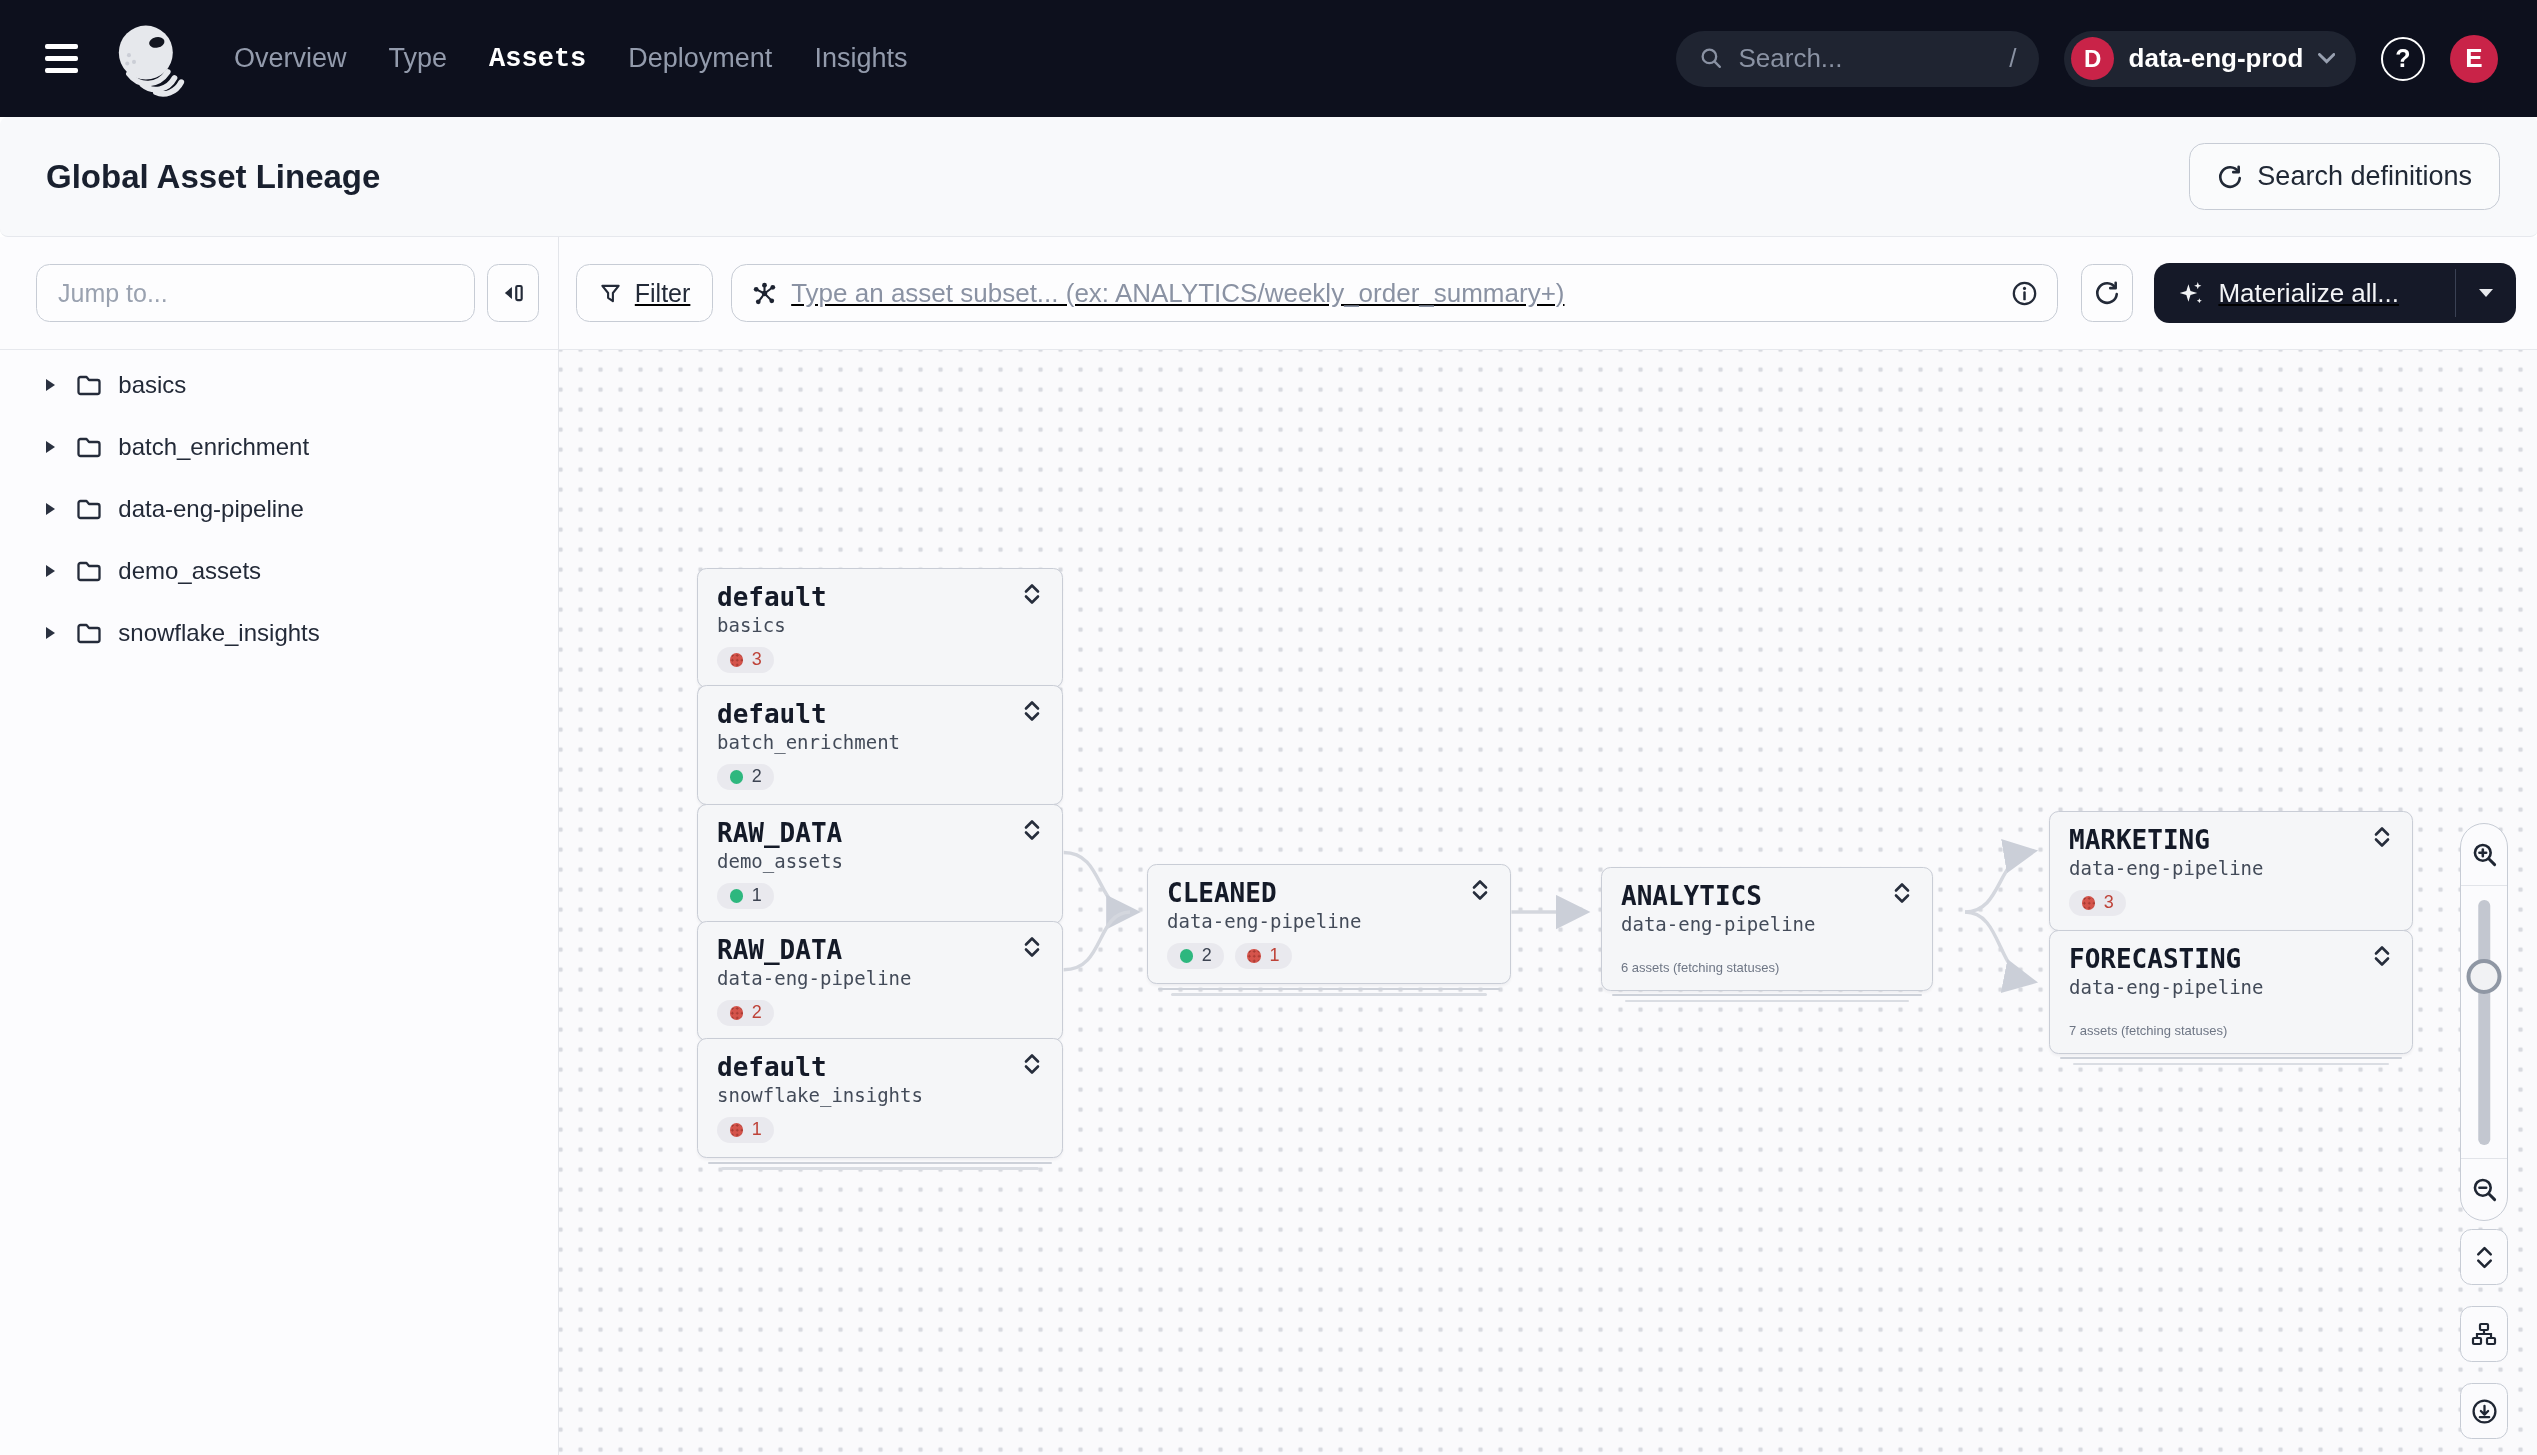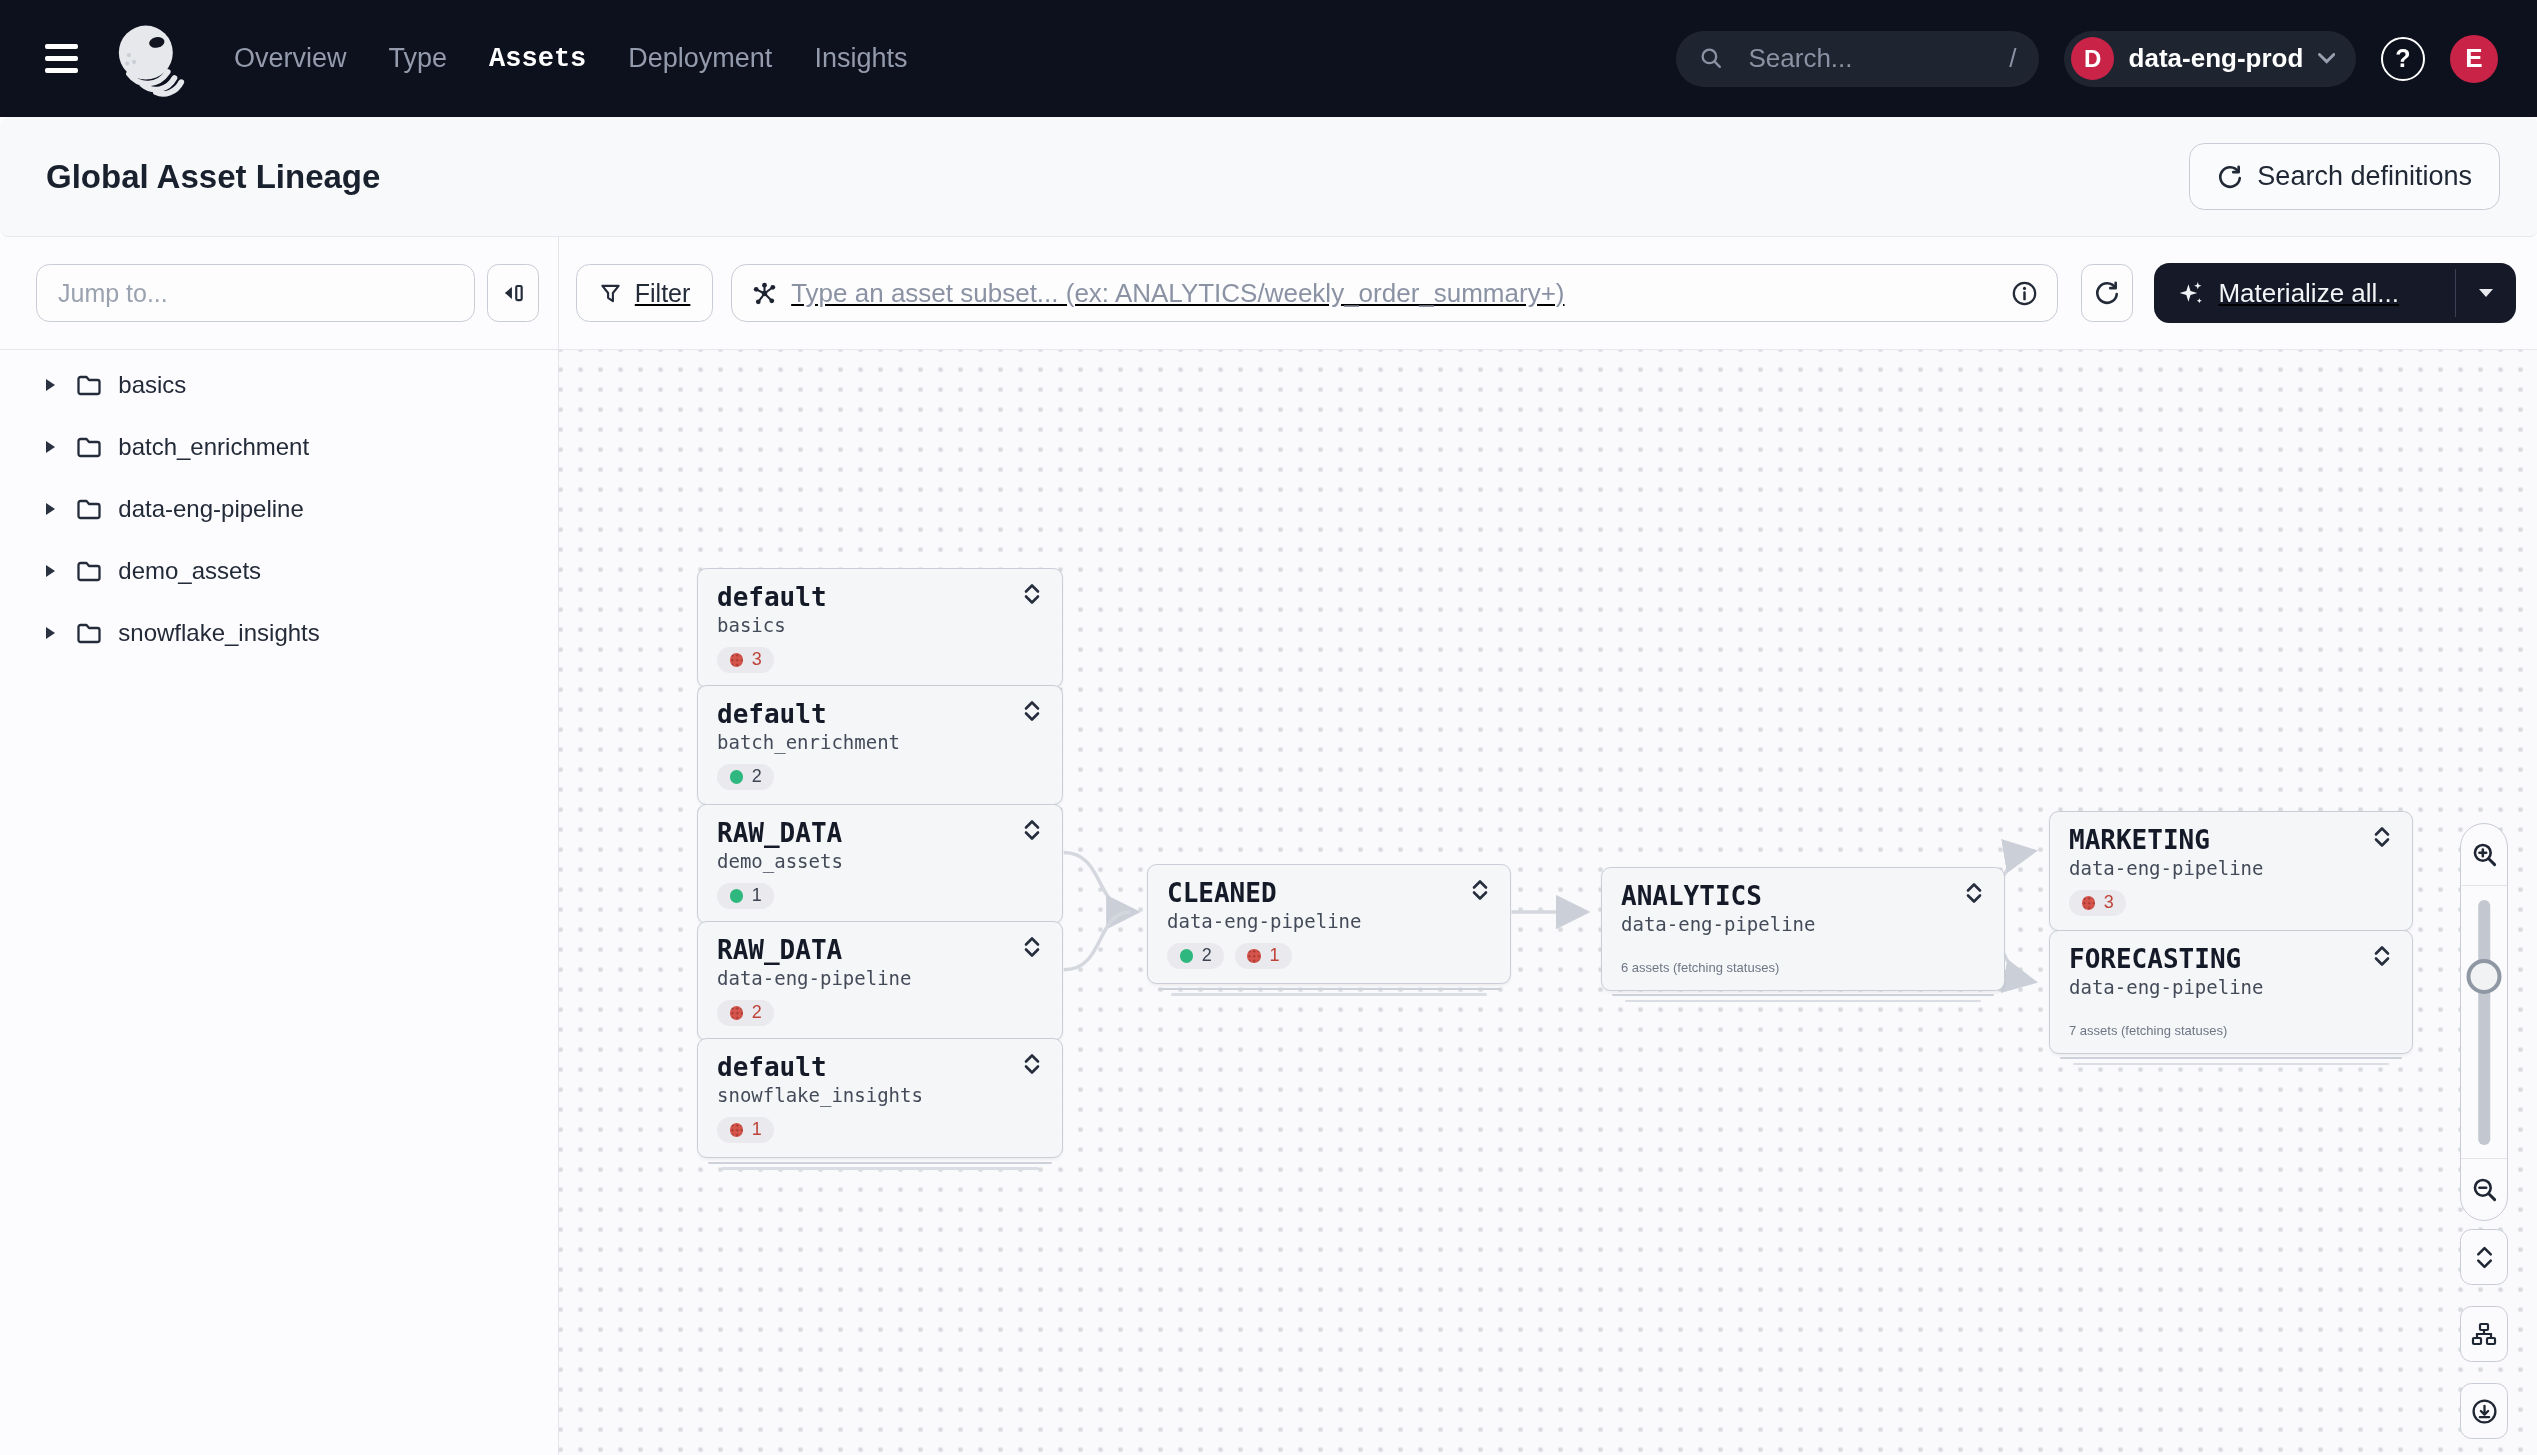--- a/index.html
+++ b/index.html
@@ -8,21 +8,21 @@
 
   
   .topnav { height:117px; background:#0D101D; display:flex; align-items:center; padding-right:40px; }
   .hamburger { margin-left:45px; width:33px; display:flex; flex-direction:column; gap:7.7px; cursor:pointer; }
   .hamburger span { height:4.3px; background:#fff; border-radius:1.9px; }
   .logo { margin-left:29px; width:81px; height:81px; flex:0 0 auto; }
   .navlinks { display:flex; margin-left:46px; gap:42px; align-items:center; }
   .navlink { font-size:27px; color:#939BAC; cursor:pointer; text-decoration:none; }
   .navlink.active { color:#FFFFFF; font-weight:700;font-family:Liberation Mono, monospace; }
   .nav-right { margin-left:auto; display:flex; align-items:center; gap:25px; }
-  .searchbox { width:363px; height:56px; border-radius:28px; background:#1F2431; display:flex; align-items:center; padding:0 23px; gap:24px; cursor:text; }
+  .searchbox { width:363px; height:56px; border-radius:28px; background:#1F2431; display:flex; align-items:center; padding:0 23px; gap:14px; cursor:text; }
   .searchbox .ph { font-size:26px; color:#8A92A3; }
   .searchbox .slash { margin-left:auto; font-size:26px; color:#8A92A3; }
   .deploy { height:56px; border-radius:28px; background:#1F2431; display:flex; align-items:center; padding:0 21px 0 6.7px; gap:14.4px; cursor:pointer; }
   .dbadge { width:43px; height:43px; border-radius:50%; background:#C92348; color:#fff; font-weight:700; font-size:24px; display:flex; align-items:center; justify-content:center; }
   .deploy .dname { font-size:26px; font-weight:700; color:#fff; }
   .help { width:44px; height:44px; border-radius:50%; border:2.9px solid #fff; color:#fff; font-size:25px; font-weight:700; display:flex; align-items:center; justify-content:center; cursor:pointer; }
   .avatar { width:48px; height:48px; border-radius:50%; background:#C92348; color:#fff; font-size:26px; font-weight:700; display:flex; align-items:center; justify-content:center; cursor:pointer; }
 
   
   .pagehead { height:120px; background:#F8F9FB; border-bottom:1px solid #E6E8ED; display:flex; align-items:center; padding:0 38px 0 46px;border-radius:8px; }
@@ -363,21 +363,21 @@
                 <i class="dot green"></i>
                 <span class="pcount">2</span>
               </span>
             <span class="pill">
                 <i class="dot red"></i>
                 <span class="pcount red">1</span>
               </span>
           </div>
         </div>
 
-        <div class="node" style="left:1042px; top:517px; width:404px;">
+        <div class="node" style="left:1042px; top:517px; width:332px;">
           <div class="nrow">
               <span class="ntitle">ANALYTICS</span>
             <svg width="22" height="24" viewBox="0 0 22 24">
                 <path d="M5 9.5 L11 3.5 L17 9.5 M5 14.5 L11 20.5 L17 14.5" stroke="#262D3C" stroke-width="2.6" fill="none" stroke-linecap="round" stroke-linejoin="round"></path>
               </svg>
             </div>
           <div class="nsub">data-eng-pipeline</div>
           <div class="nmeta">6 assets (fetching statuses)</div>
         </div>
 

